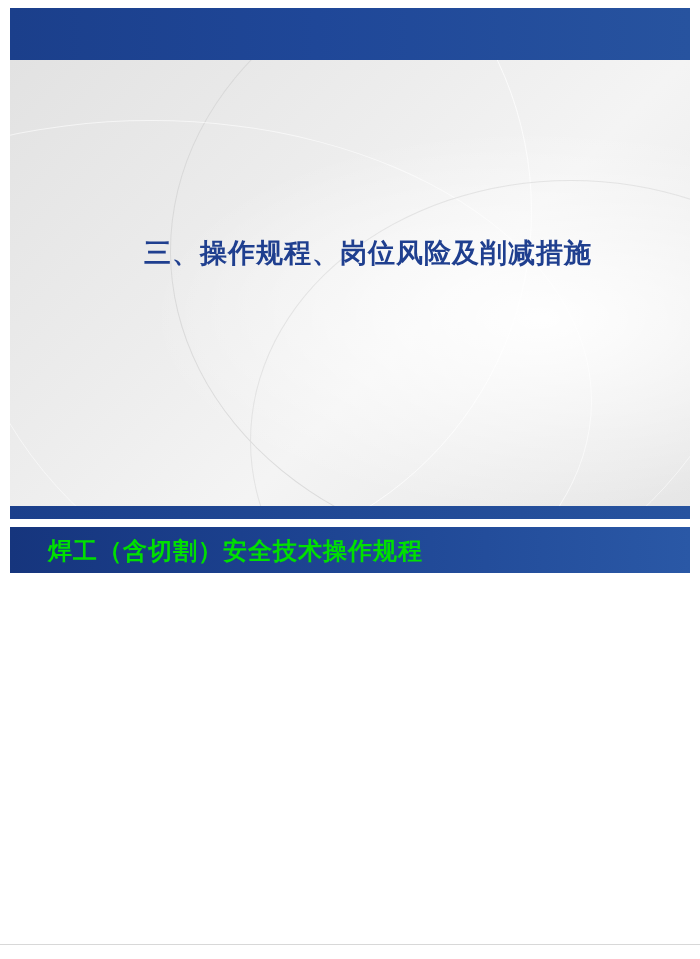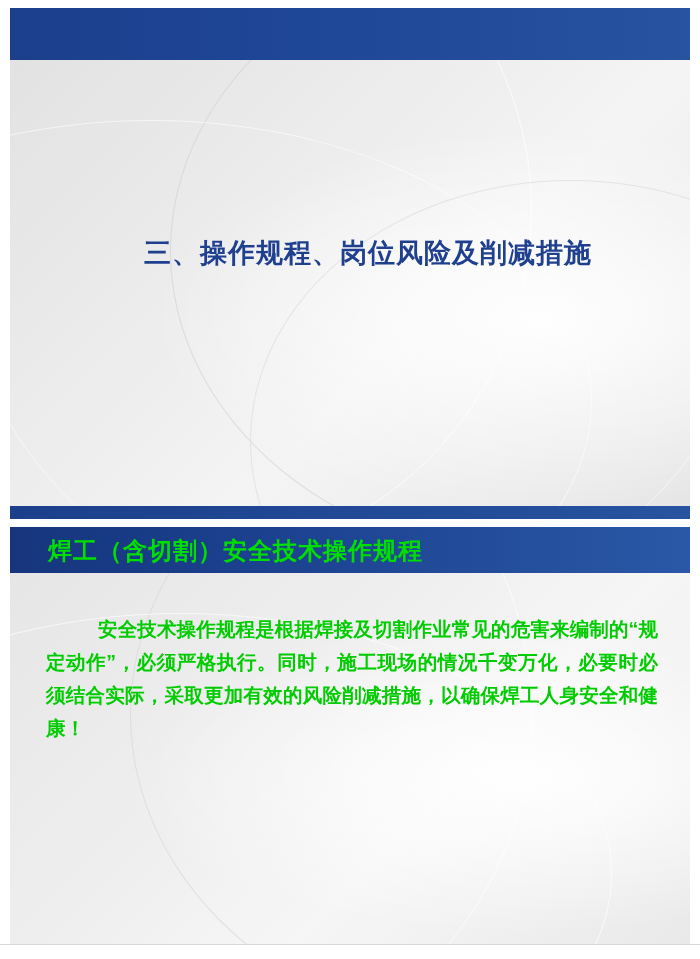--- a/index.html
+++ b/index.html
@@ -161,22 +161,16 @@
       <div class="swoosh sw5"></div>
       <div class="slide1-title">三、操作规程、岗位风险及削减措施</div>
     </div>
     <div class="slide1-bottomband"></div>
   </div>
 
   <div class="slide2">
     <div class="slide2-header">
       <div class="slide2-header-title">焊工（含切割）安全技术操作规程</div>
     </div>
-    <div class="slide2-body">
-      <div class="swoosh sw6"></div>
-      <div class="swoosh sw7"></div>
-      <div class="swoosh sw8"></div>
-      <div class="slide2-text">安全技术操作规程是根据焊接及切割作业常见的危害来编制的“规定动作”，必须严格执行。同时，施工现场的情况千变万化，必要时必须结合实际，采取更加有效的风险削减措施，以确保焊工人身安全和健康！</div>
-    </div>
   </div>
 
   <div class="bottom-strip"></div>
 </div>
 
 </body></html>

